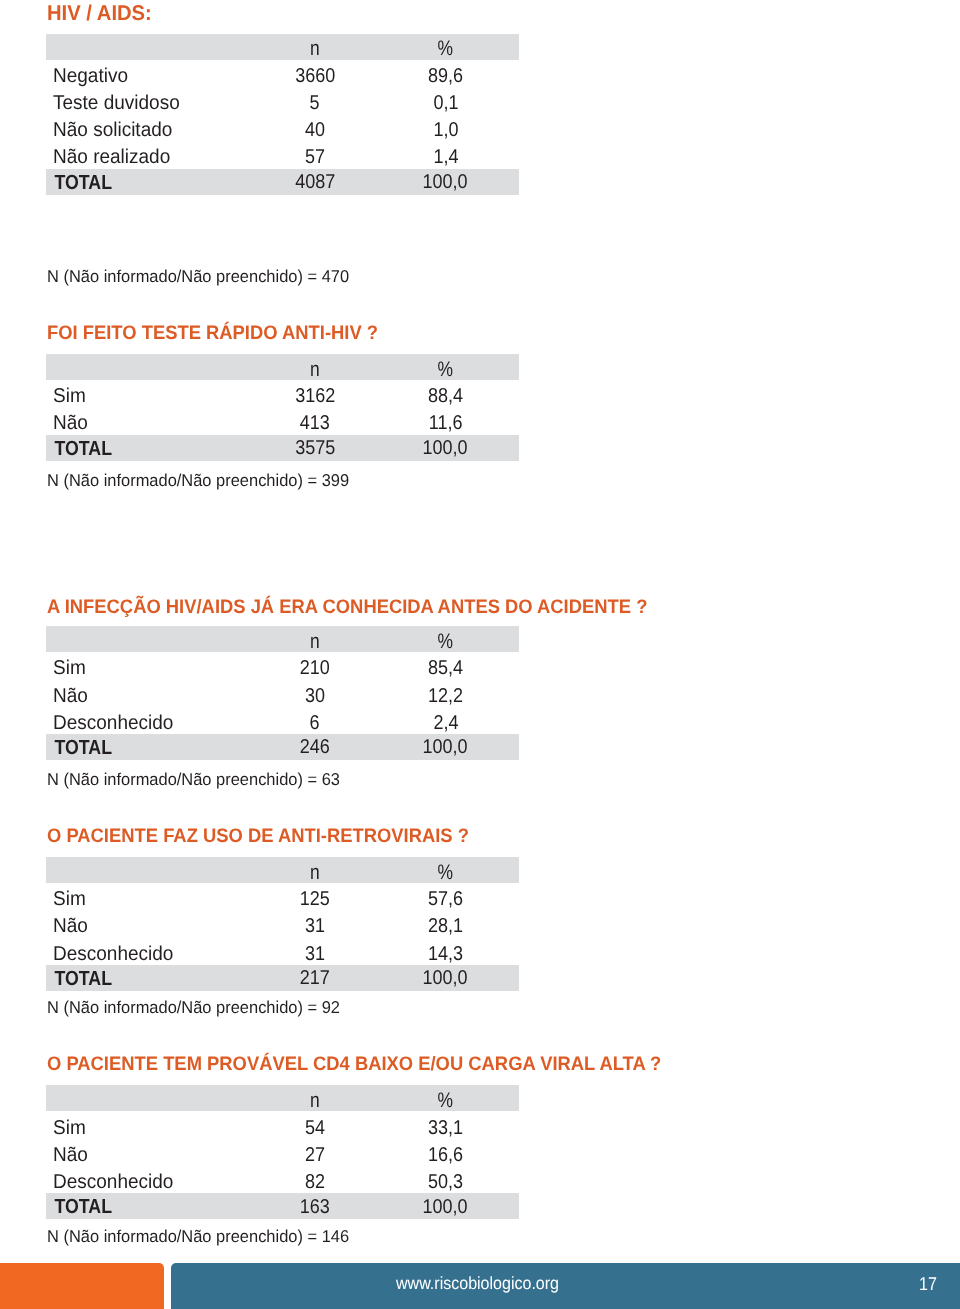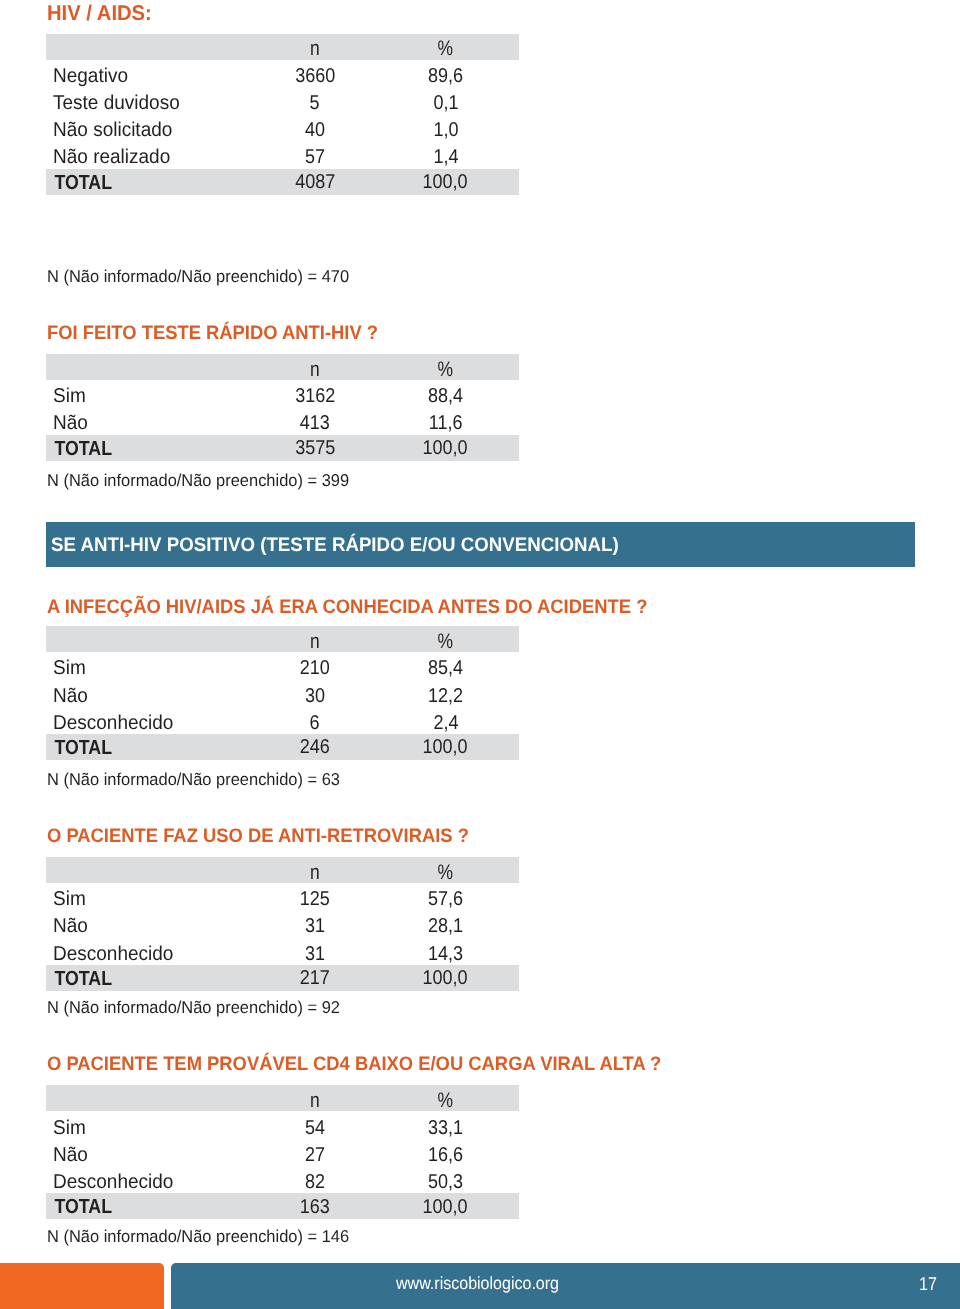--- a/index.html
+++ b/index.html
@@ -129,23 +129,20 @@
     </tr>
     <tr class="total">
       <td class="c-label"><span>TOTAL</span></td>
       <td class="c-n"><span>3575</span></td>
       <td class="c-p"><span>100,0</span></td>
     </tr>
     </tbody>
   </table>
   <div class="note" style="left:46.5px;top:471.8px;">N (Não informado/Não preenchido) = 399</div>
 
-  <div class="bluebar">
-    <span>SE ANTI-HIV POSITIVO (TESTE RÁPIDO E/OU CONVENCIONAL)</span>
-  </div>
 
   <div class="sect-title t2" style="left:46.5px;top:598.4px;">A INFECÇÃO HIV/AIDS JÁ ERA CONHECIDA ANTES DO ACIDENTE ?</div>
   <table class="tbl" style="left:46px;top:626.2px;">
     <colgroup>
         <col class="w-label">
         <col class="w-n">
         <col class="w-p">
       </colgroup>
     <tbody>
     <tr class="hdr">

